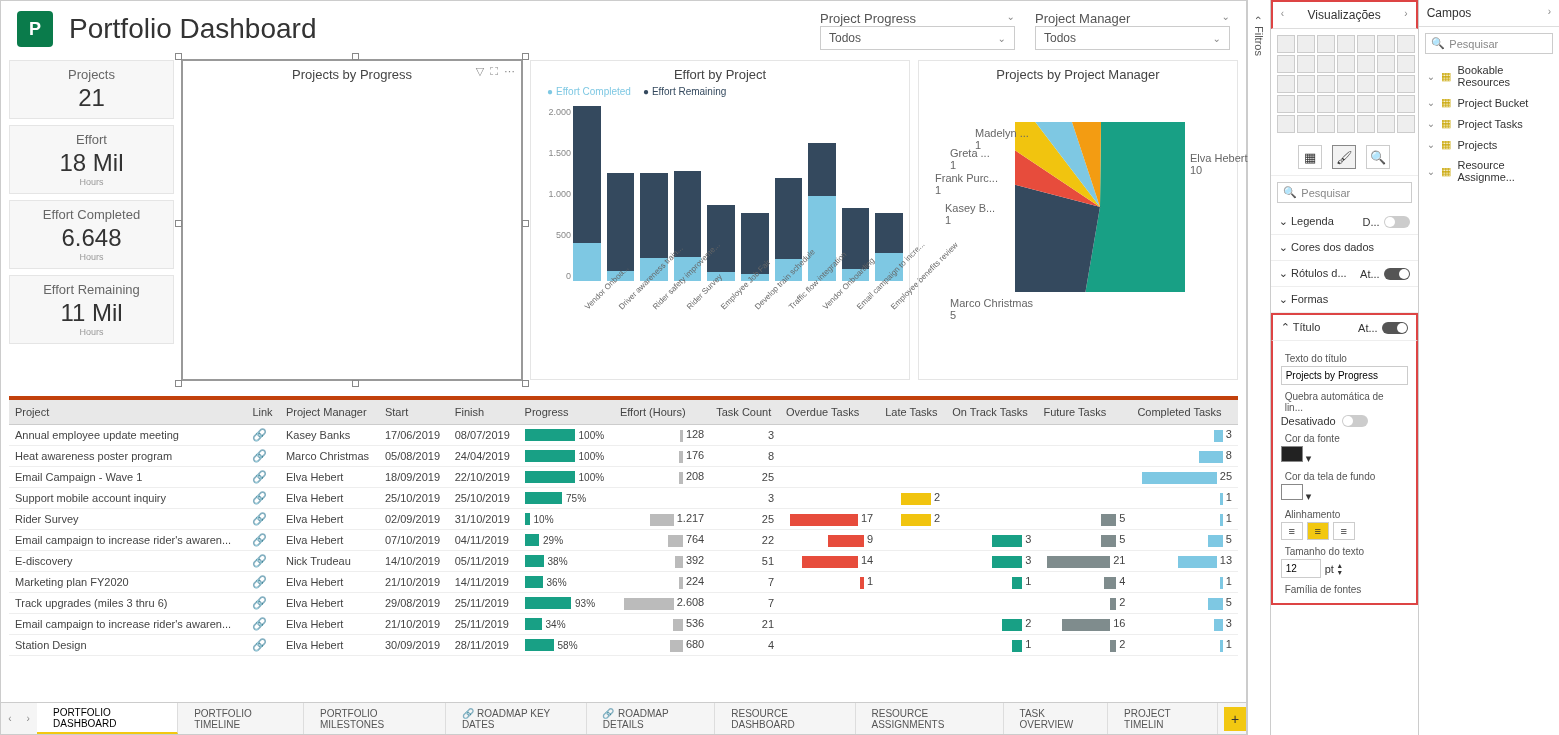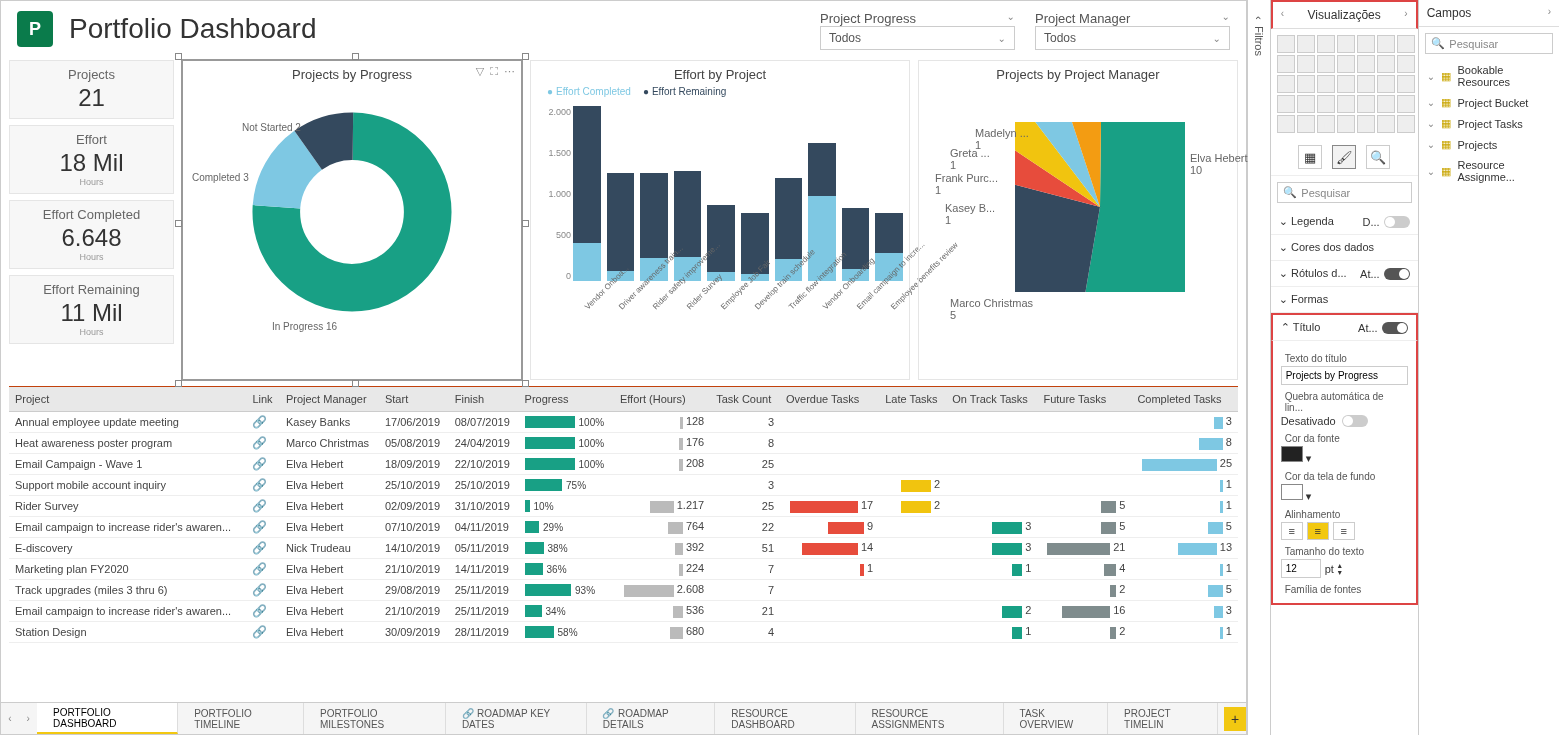--- a/index.html
+++ b/index.html
@@ -34,21 +34,21 @@
 .pie-label { position: absolute; font-size: 11px; color: #666; white-space: nowrap; }
 .bar-legend { font-size: 10px; color: #555; display: flex; gap: 12px; margin: 4px 0 4px 10px; }
 .bar-legend span::before { content: "●"; margin-right: 3px; }
 .bar-chart { display: flex; align-items: flex-end; height: 180px; gap: 6px; margin-left: 36px; position: relative; }
 .bar-axis { position: absolute; left: -32px; top: 0; bottom: 0; width: 30px; display: flex; flex-direction: column; justify-content: space-between; font-size: 9px; color: #888; text-align: right; margin-top: 6px; }
 .bar-col { width: 28px; display: flex; flex-direction: column-reverse; }
 .bar-seg { width: 100%; }
 .bar-labels { display: flex; gap: 6px; margin-left: 36px; margin-top: 4px; height: 70px; }
 .bar-lab { width: 28px; font-size: 8px; color: #666; transform: rotate(-45deg); transform-origin: top left; white-space: nowrap; position: relative; top: 20px; left: 10px; }
 
-.table-wrap { flex: 1; overflow: auto; border-top: 1px solid #c2410c; margin: 0 8px; }
+.table-wrap { flex: 1; overflow: auto; border-top: 4px solid #c2410c; margin: 10px 8px; }
 table { width: 100%; border-collapse: collapse; font-size: 11px; }
 th { background: #e8e8e8; text-align: left; padding: 6px 6px; font-weight: normal; color: #444; border-bottom: 1px solid #ccc; white-space: nowrap; }
 td { padding: 3px 6px; border-bottom: 1px solid #eee; color: #444; white-space: nowrap; }
 tr.total td { font-weight: bold; background: #f4f4f4; }
 .link-ic { color: #3a7ec0; font-size: 12px; }
 .prog-cell { display: flex; align-items: center; gap: 4px; }
 .prog-bar { height: 12px; background: #18a085; }
 .prog-txt { font-size: 10px; }
 .databar { height: 12px; display: inline-block; vertical-align: middle; }
 .num-right { text-align: right; }
@@ -144,30 +144,20 @@
         </div>
       </div>
 
       <div class="viz donut-viz selected">
         <div class="viz-actions">
           <span>▽</span>
           <span>⛶</span>
           <span>⋯</span>
         </div>
         <div class="viz-title">Projects by Progress</div>
-        <div class="donut-wrap">
-          <svg viewBox="0 0 42 42" width="200" height="200">
-            <circle cx="21" cy="21" r="15.9" fill="none" stroke="#18a085" stroke-width="10" stroke-dasharray="76 24" stroke-dashoffset="25"></circle>
-            <circle cx="21" cy="21" r="15.9" fill="none" stroke="#7ec8e3" stroke-width="10" stroke-dasharray="14 86" stroke-dashoffset="49"></circle>
-            <circle cx="21" cy="21" r="15.9" fill="none" stroke="#34495e" stroke-width="10" stroke-dasharray="10 90" stroke-dashoffset="35"></circle>
-          </svg>
-          <div class="donut-label" style="top:10px; left:-10px">Not Started 2</div>
-          <div class="donut-label" style="top:60px; left:-60px">Completed 3</div>
-          <div class="donut-label" style="bottom:-20px; left:20px">In Progress 16</div>
-        </div>
         <div class="viz-handles">
           <span style="top:-4px;left:-4px"></span>
             <span style="top:-4px;right:-4px"></span>
           <span style="bottom:-4px;left:-4px"></span>
             <span style="bottom:-4px;right:-4px"></span>
           <span style="top:-4px;left:50%"></span>
             <span style="bottom:-4px;left:50%"></span>
           <span style="left:-4px;top:50%"></span>
             <span style="right:-4px;top:50%"></span>
         </div>

